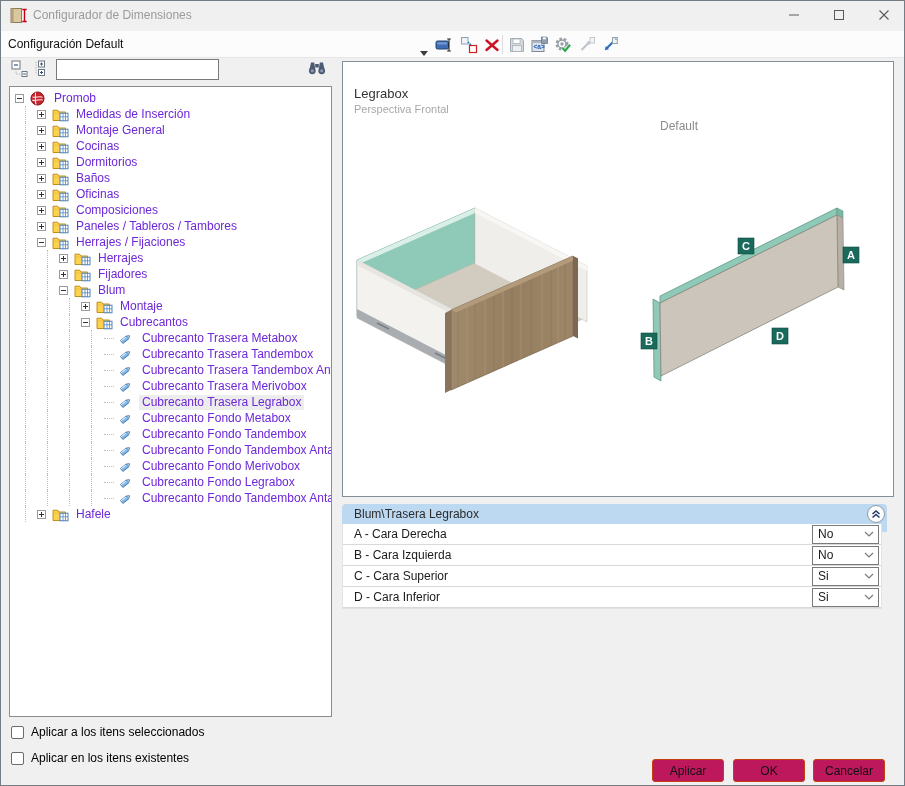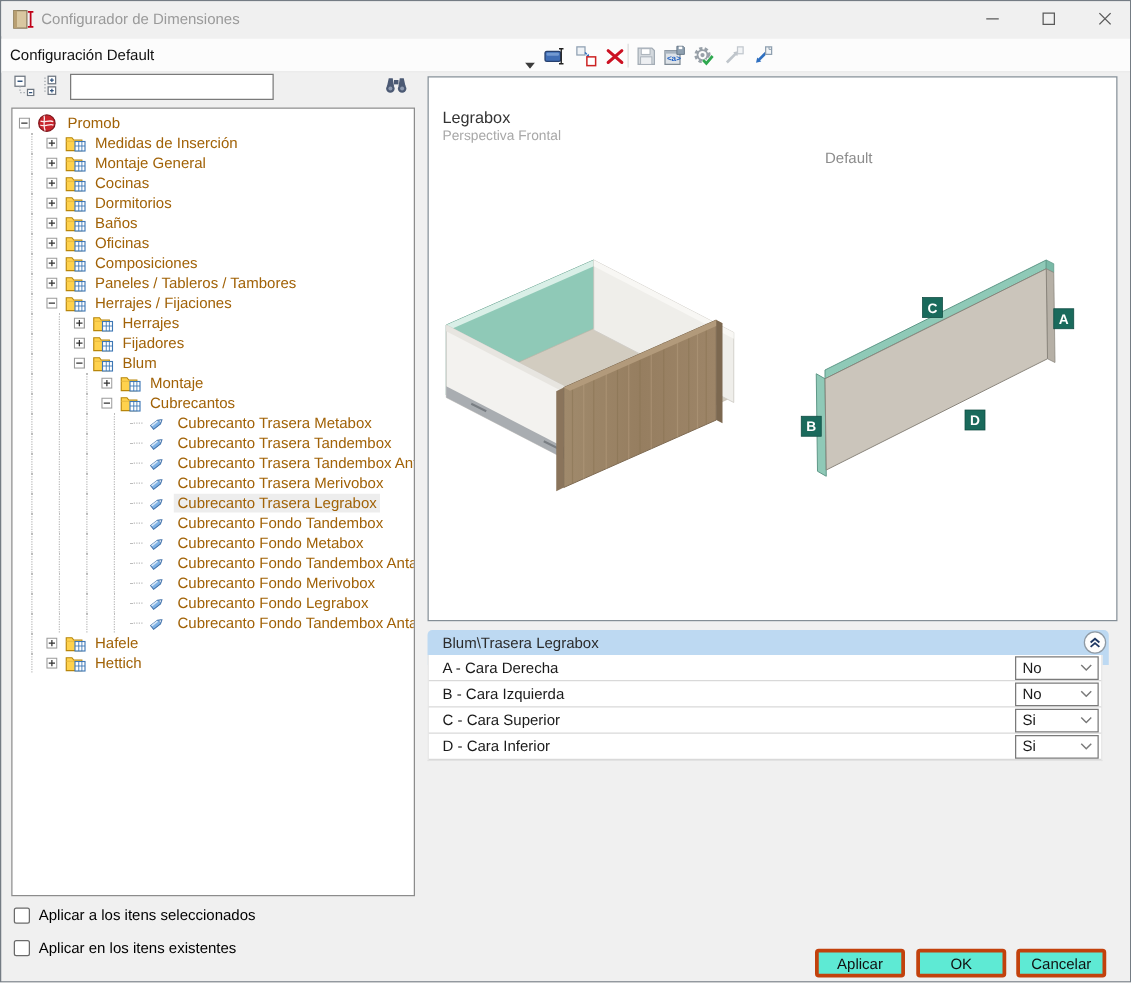--- a/index.html
+++ b/index.html
@@ -21,21 +21,21 @@
   .tb-icon{position:absolute;top:5px;width:18px;height:18px}
   .tb-sep{position:absolute;left:501px;top:4px;width:1px;height:19px;background:#DCDCDC}
 
   
   .tt-icon{position:absolute;width:17px;height:17px}
   .search-input{position:absolute;left:55px;top:58px;width:163px;height:21px;border:1px solid #7A7A7A;background:#fff;font-size:12px;font-family:"Liberation Sans",sans-serif;padding:1px 5px;outline:none}
   .find-icon{position:absolute;left:306px;top:57px;width:20px;height:19px}
 
   
   .tree-panel{position:absolute;left:8px;top:85px;width:323px;height:631px;background:#fff;border:1px solid #8C8C8C;overflow:hidden;padding-top:3px}
-  .trow{height:16px;display:flex;align-items:center;padding-left:5px;font-size:12px;color:#a16207;white-space:nowrap;cursor:default}
+  .trow{height:16px;display:flex;align-items:center;padding-left:5px;font-size:12px;color:#6d28d9;white-space:nowrap;cursor:default}
   .sp{width:22px;align-self:stretch;position:relative;flex:none}
   .sp::before{content:"";position:absolute;left:10px;top:0;bottom:0;border-left:1px dotted #BDBDBD}
   .tg{width:12px;height:9px;flex:none;margin-right:3px;display:flex;align-items:center}
   .conn{width:12px;flex:none;position:relative;margin-right:3px;align-self:stretch}
   .conn::before{content:"";position:absolute;left:1px;right:1px;top:50%;border-top:1px dotted #BDBDBD}
   .ticon{width:17px;height:16px;flex:none;margin-right:4px;display:flex;align-items:center}
   .tlabel{padding:0 3px;line-height:15px}
   .trow.sel .tlabel{background:#EDEDED}
 
   
@@ -51,21 +51,21 @@
   .collapse-btn{position:absolute;right:2px;top:1px;width:18px;height:18px;border-radius:50%;background:#FDFDFD;border:1px solid #8F9AA4;display:flex;align-items:center;justify-content:center}
   .prop-rows{position:absolute;left:341px;top:523px;width:540px;border:1px solid #E2E2E2;border-top:none;background:#fff}
   .prow{display:flex;align-items:center;height:21px;border-bottom:1px solid #D9D9D9;padding-left:11px;font-size:12px;color:#1A1A1A}
   .pselect{margin-left:auto;margin-right:2px;width:67px;height:19px;border:1px solid #7A7A7A;background:#fff;display:flex;align-items:center;padding-left:5px;font-size:12px;cursor:default}
   .pselect svg{margin-left:auto;margin-right:4px}
 
   
   .cb-row{position:absolute;left:10px;display:flex;align-items:center;font-size:12px;color:#000}
   .cb-row.r1{top:724px}.cb-row.r2{top:750px}
   .cbox{width:13px;height:13px;border:1px solid #6B6B6B;border-radius:2px;background:#fff;margin-right:7px;flex:none}
-  .btn{position:absolute;top:758px;width:72px;height:23px;background:#5eead4;border:3px solid #c2410c;border-radius:3px;font-size:12px;color:#111;display:flex;align-items:center;justify-content:center;cursor:default}
+  .btn{position:absolute;top:758px;width:72px;height:23px;background:#be185d;border:1px solid #c2410c;border-radius:3px;font-size:12px;color:#111;display:flex;align-items:center;justify-content:center;cursor:default}
   .btn.aplicar{left:651px}.btn.ok{left:732px}.btn.cancelar{left:812px}
 </style>
 </head>
 <body>
 
 <div id="dialog">
 
   <div class="titlebar">
     <span class="app-icon">
       <svg width="18" height="17" viewBox="0 0 18 17">
@@ -573,54 +573,54 @@
         <span class="conn"></span>
         <span class="ticon">
           <svg width="15" height="15" viewBox="0 0 16 16">
             <g transform="rotate(-38 8 8)">
               <path d="M2.5 6.3h7.5l3.2 2.1-3.2 2.1H2.5z" fill="#7FB2E5" stroke="#3E6FA8" stroke-width=".8"></path>
               <path d="M3 7h6.5" stroke="#D6E7F8" stroke-width="1.4"></path>
               <circle cx="11.3" cy="8.4" r="1" fill="#fff" stroke="#3E6FA8" stroke-width=".5"></circle>
             </g>
           </svg>
         </span>
+        <span class="tlabel">Cubrecanto Fondo Metabox</span>
+      </div>
+      <div class="trow">
+        <span class="sp"></span>
+        <span class="sp"></span>
+        <span class="sp"></span>
+        <span class="sp"></span>
+        <span class="conn"></span>
+        <span class="ticon">
+          <svg width="15" height="15" viewBox="0 0 16 16">
+            <g transform="rotate(-38 8 8)">
+              <path d="M2.5 6.3h7.5l3.2 2.1-3.2 2.1H2.5z" fill="#7FB2E5" stroke="#3E6FA8" stroke-width=".8"></path>
+              <path d="M3 7h6.5" stroke="#D6E7F8" stroke-width="1.4"></path>
+              <circle cx="11.3" cy="8.4" r="1" fill="#fff" stroke="#3E6FA8" stroke-width=".5"></circle>
+            </g>
+          </svg>
+        </span>
         <span class="tlabel">Cubrecanto Fondo Tandembox</span>
       </div>
       <div class="trow">
         <span class="sp"></span>
         <span class="sp"></span>
         <span class="sp"></span>
         <span class="sp"></span>
         <span class="conn"></span>
         <span class="ticon">
           <svg width="15" height="15" viewBox="0 0 16 16">
             <g transform="rotate(-38 8 8)">
               <path d="M2.5 6.3h7.5l3.2 2.1-3.2 2.1H2.5z" fill="#7FB2E5" stroke="#3E6FA8" stroke-width=".8"></path>
               <path d="M3 7h6.5" stroke="#D6E7F8" stroke-width="1.4"></path>
               <circle cx="11.3" cy="8.4" r="1" fill="#fff" stroke="#3E6FA8" stroke-width=".5"></circle>
             </g>
           </svg>
         </span>
-        <span class="tlabel">Cubrecanto Fondo Metabox</span>
-      </div>
-      <div class="trow">
-        <span class="sp"></span>
-        <span class="sp"></span>
-        <span class="sp"></span>
-        <span class="sp"></span>
-        <span class="conn"></span>
-        <span class="ticon">
-          <svg width="15" height="15" viewBox="0 0 16 16">
-            <g transform="rotate(-38 8 8)">
-              <path d="M2.5 6.3h7.5l3.2 2.1-3.2 2.1H2.5z" fill="#7FB2E5" stroke="#3E6FA8" stroke-width=".8"></path>
-              <path d="M3 7h6.5" stroke="#D6E7F8" stroke-width="1.4"></path>
-              <circle cx="11.3" cy="8.4" r="1" fill="#fff" stroke="#3E6FA8" stroke-width=".5"></circle>
-            </g>
-          </svg>
-        </span>
         <span class="tlabel">Cubrecanto Fondo Tandembox Antaro</span>
       </div>
       <div class="trow">
         <span class="sp"></span>
         <span class="sp"></span>
         <span class="sp"></span>
         <span class="sp"></span>
         <span class="conn"></span>
         <span class="ticon">
           <svg width="15" height="15" viewBox="0 0 16 16">
@@ -678,39 +678,20 @@
         </span>
         <span class="ticon">
           <svg width="17" height="15" viewBox="0 0 17 15">
             <path d="M1 3.2h4.6l1.4 1.8h6.5v8.5H1z" fill="#FFD24D" stroke="#B8860B" stroke-width=".9"></path>
             <path d="M1 6h12.5" stroke="#E8B93E" stroke-width=".8"></path>
             <rect x="8" y="6.2" width="8" height="7.6" fill="#fff" stroke="#3E78B5" stroke-width=".9"></rect>
             <path d="M8 9.8h8M11 6.2v7.6M13.5 6.2v7.6" stroke="#3E78B5" stroke-width=".7"></path>
           </svg>
         </span>
         <span class="tlabel">Hafele</span>
-      </div>
-      <div class="trow">
-        <span class="sp"></span>
-        <span class="tg">
-          <svg width="9" height="9" viewBox="0 0 9 9">
-            <rect x="0.5" y="0.5" width="8" height="8" fill="#fff" stroke="#9A9A9A"></rect>
-            <path d="M2 4.5h5" stroke="#333" stroke-width="1"></path>
-            <path d="M4.5 2v5" stroke="#333" stroke-width="1"></path>
-          </svg>
-        </span>
-        <span class="ticon">
-          <svg width="17" height="15" viewBox="0 0 17 15">
-            <path d="M1 3.2h4.6l1.4 1.8h6.5v8.5H1z" fill="#FFD24D" stroke="#B8860B" stroke-width=".9"></path>
-            <path d="M1 6h12.5" stroke="#E8B93E" stroke-width=".8"></path>
-            <rect x="8" y="6.2" width="8" height="7.6" fill="#fff" stroke="#3E78B5" stroke-width=".9"></rect>
-            <path d="M8 9.8h8M11 6.2v7.6M13.5 6.2v7.6" stroke="#3E78B5" stroke-width=".7"></path>
-          </svg>
-        </span>
-        <span class="tlabel">Hettich</span>
       </div>
     </div>
 
   <div class="preview">
     <span class="pv-title">Legrabox</span>
     <span class="pv-sub">Perspectiva Frontal</span>
     <span class="pv-view">Default</span>
 
     <svg class="drawer-svg" width="276" height="214" viewBox="0 0 276 214">
       <defs>

